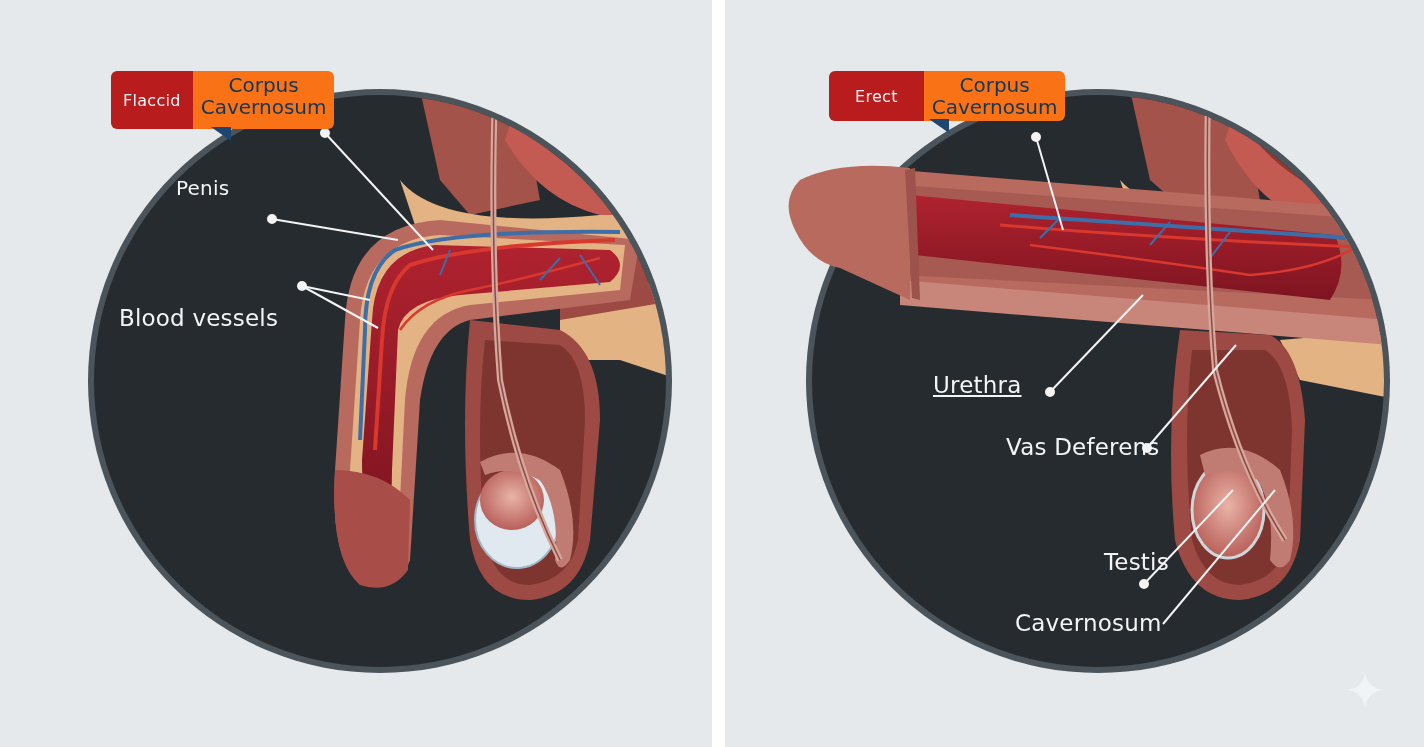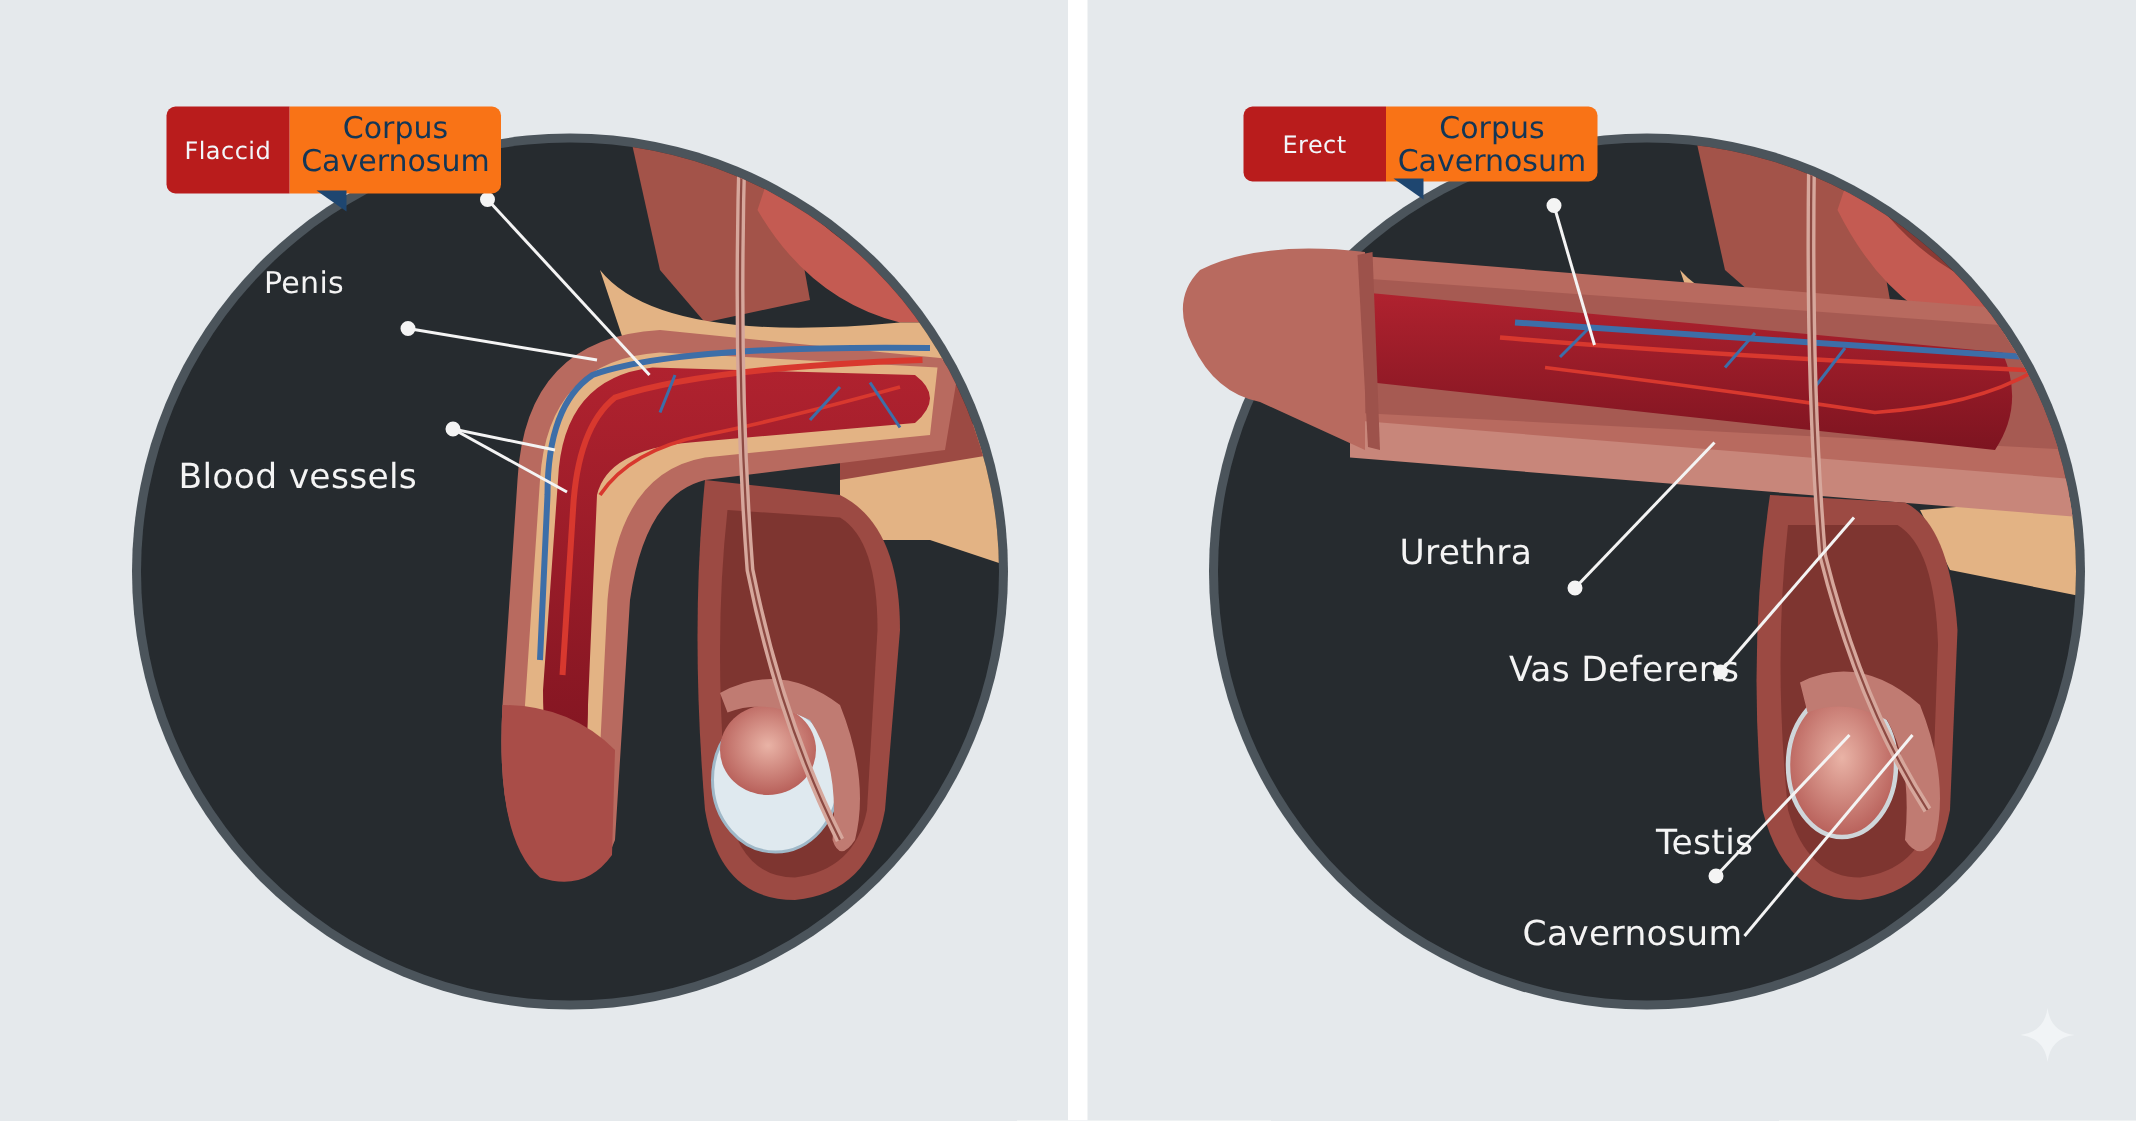--- a/index.html
+++ b/index.html
@@ -151,20 +151,20 @@
   <div class="state" style="padding:0 26px;">Erect</div>
   <div class="name">
     <div>Corpus</div>
     <div>Cavernosum</div>
   </div>
 </div>
 
 <div class="label big" style="left:176px;top:176px;">Penis</div>
 <div class="label" style="left:119px;top:270px;margin-top:35px;">Blood vessels</div>
 
-<div class="label" style="left:933px;top:356px;">Urethra</div>
+<div class="label" style="left:933px;top:372px;text-decoration:underline;">Urethra</div>
 <div class="label" style="left:1006px;top:434px;">Vas Deferens</div>
 <div class="label" style="left:1104px;top:549px;">Testis</div>
 <div class="label" style="left:1015px;top:610px;">Cavernosum</div>
 
 <svg class="sparkle" viewBox="0 0 40 40">
   <path d="M20 2 Q22 18 38 20 Q22 22 20 38 Q18 22 2 20 Q18 18 20 2 Z" fill="#f1f4f6"></path>
 </svg>
 
 </body></html>

